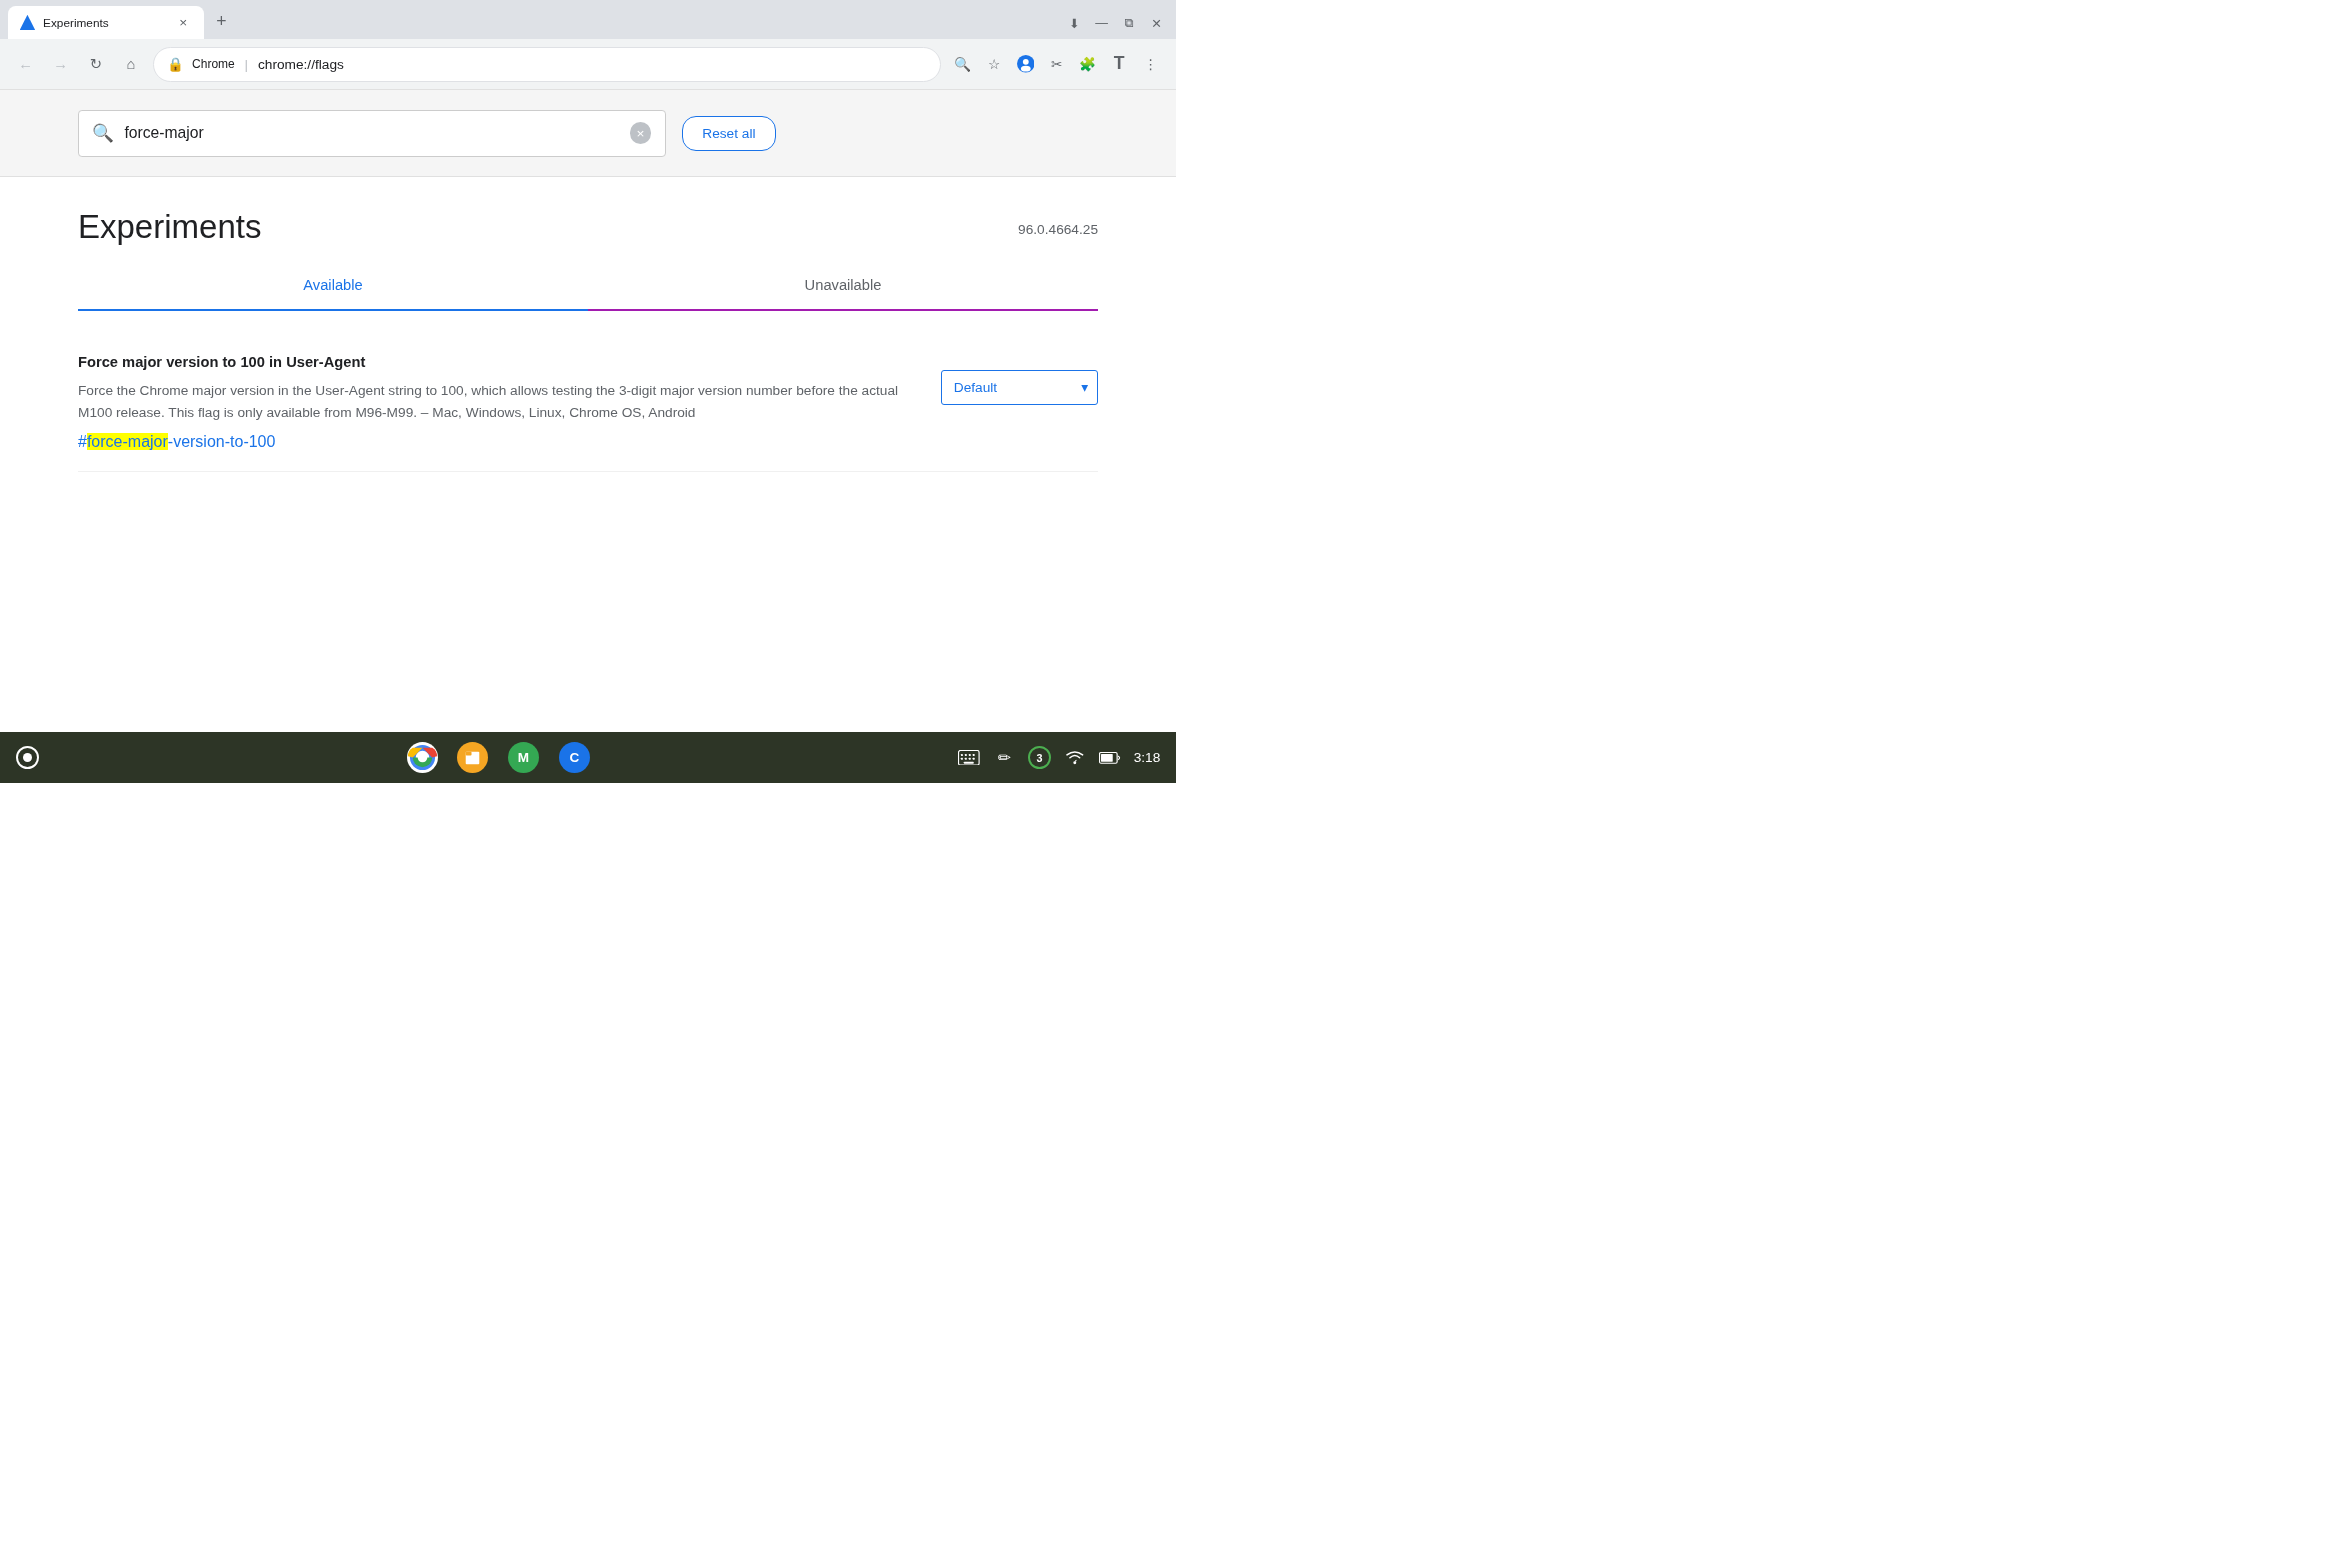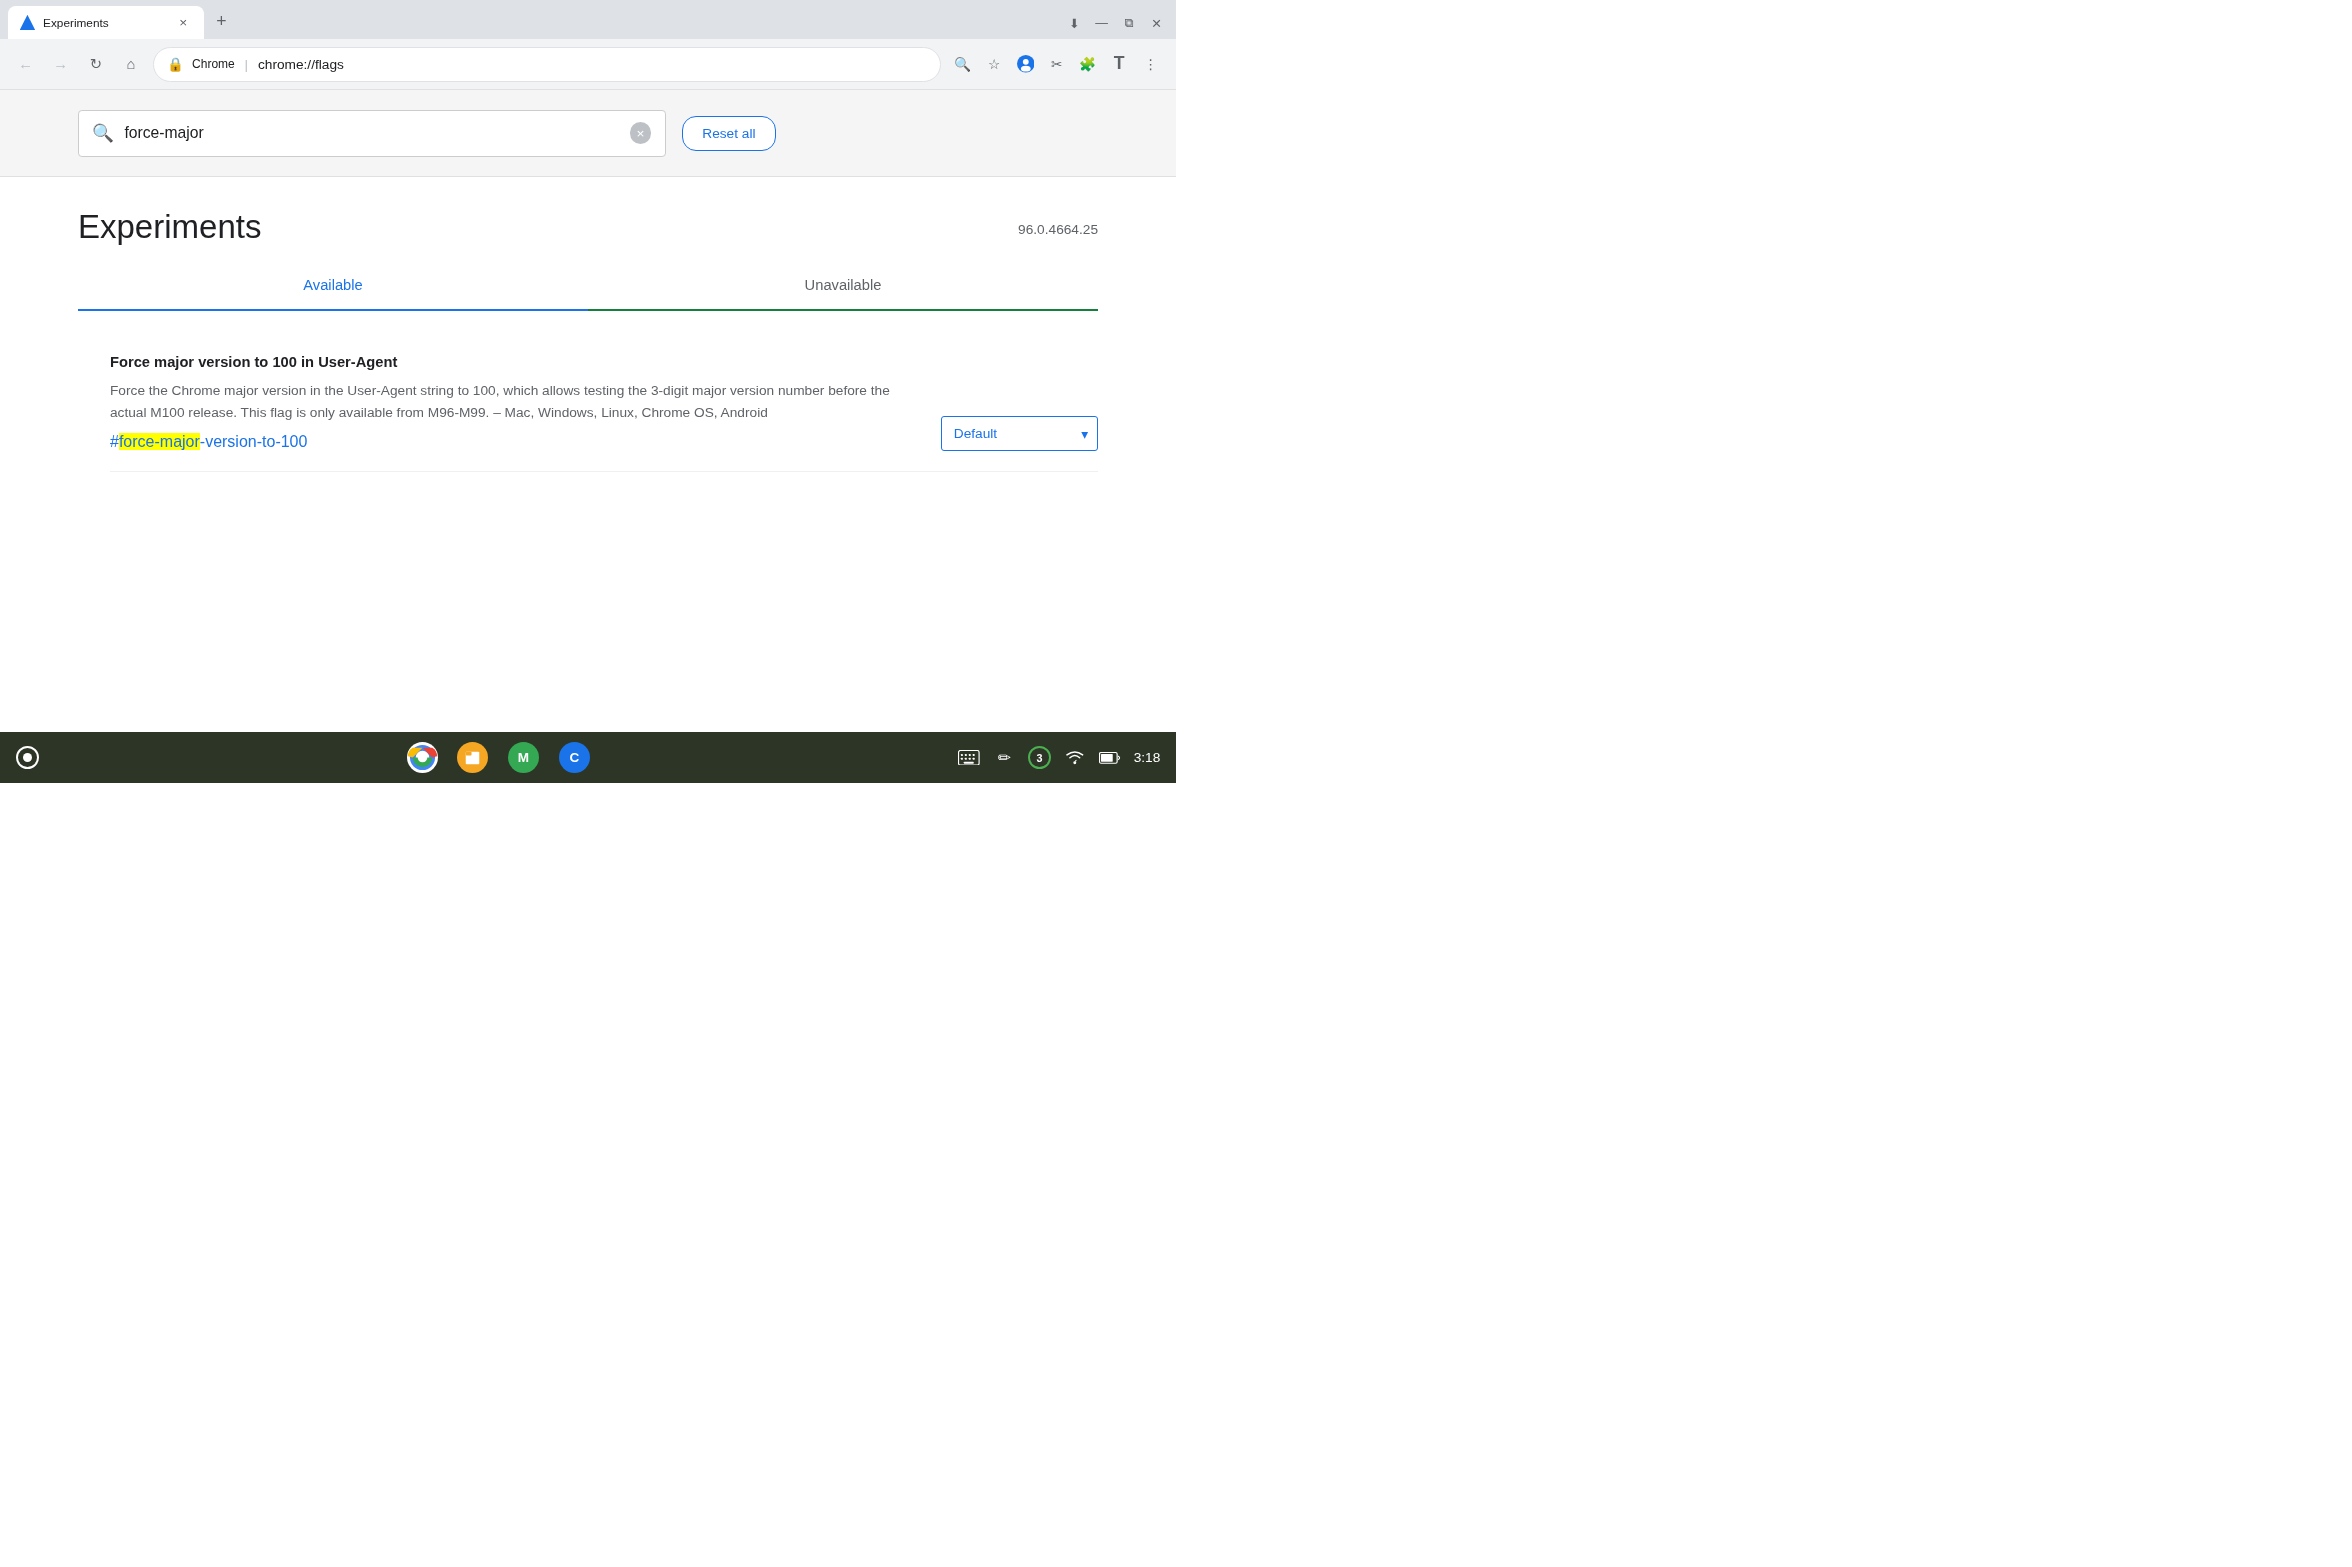--- a/index.html
+++ b/index.html
@@ -184,21 +184,21 @@
       color: #202124;
     }
     .version-text {
       font-size: 13.7px;
       color: #5f6368;
       padding-top: 13.7px;
     }
 
     
     .tabs-container {
-      border-bottom: 2px solid #15803d;
+      border-bottom: 2px solid #a21caf;
       display: flex;
       margin-bottom: 23.5px;
     }
     .page-tab {
       flex: 1;
       height: 47px;
       display: flex;
       align-items: center;
       justify-content: center;
       font-size: 14.7px;
@@ -215,25 +215,24 @@
       bottom: -2px;
       left: 0;
       right: 0;
       height: 2px;
       background: #1a73e8;
     }
 
     
     .flag-item {
       display: flex;
-      align-items: flex-end;
+      align-items: flex-start;
       gap: 31px;
       padding: 19.6px 0;
       border-bottom: 1px solid #f0f0f0;
-      margin-left: 32px;
     }
     .flag-content { flex: 1; }
     .flag-title {
       font-size: 14.7px;
       font-weight: 700;
       color: #202124;
       margin-bottom: 9.8px;
     }
     .flag-description {
       font-size: 13.7px;

